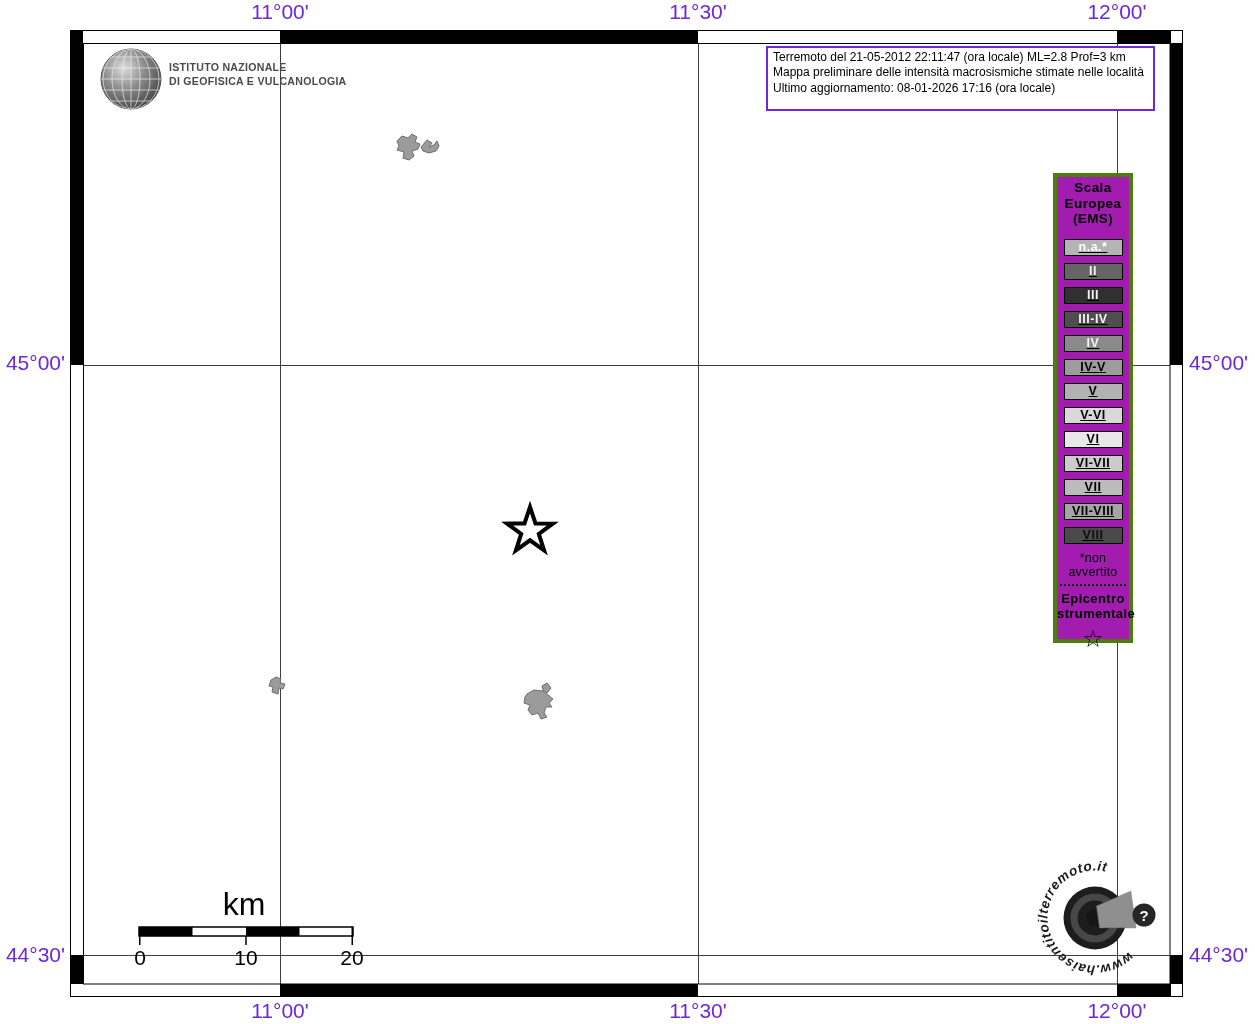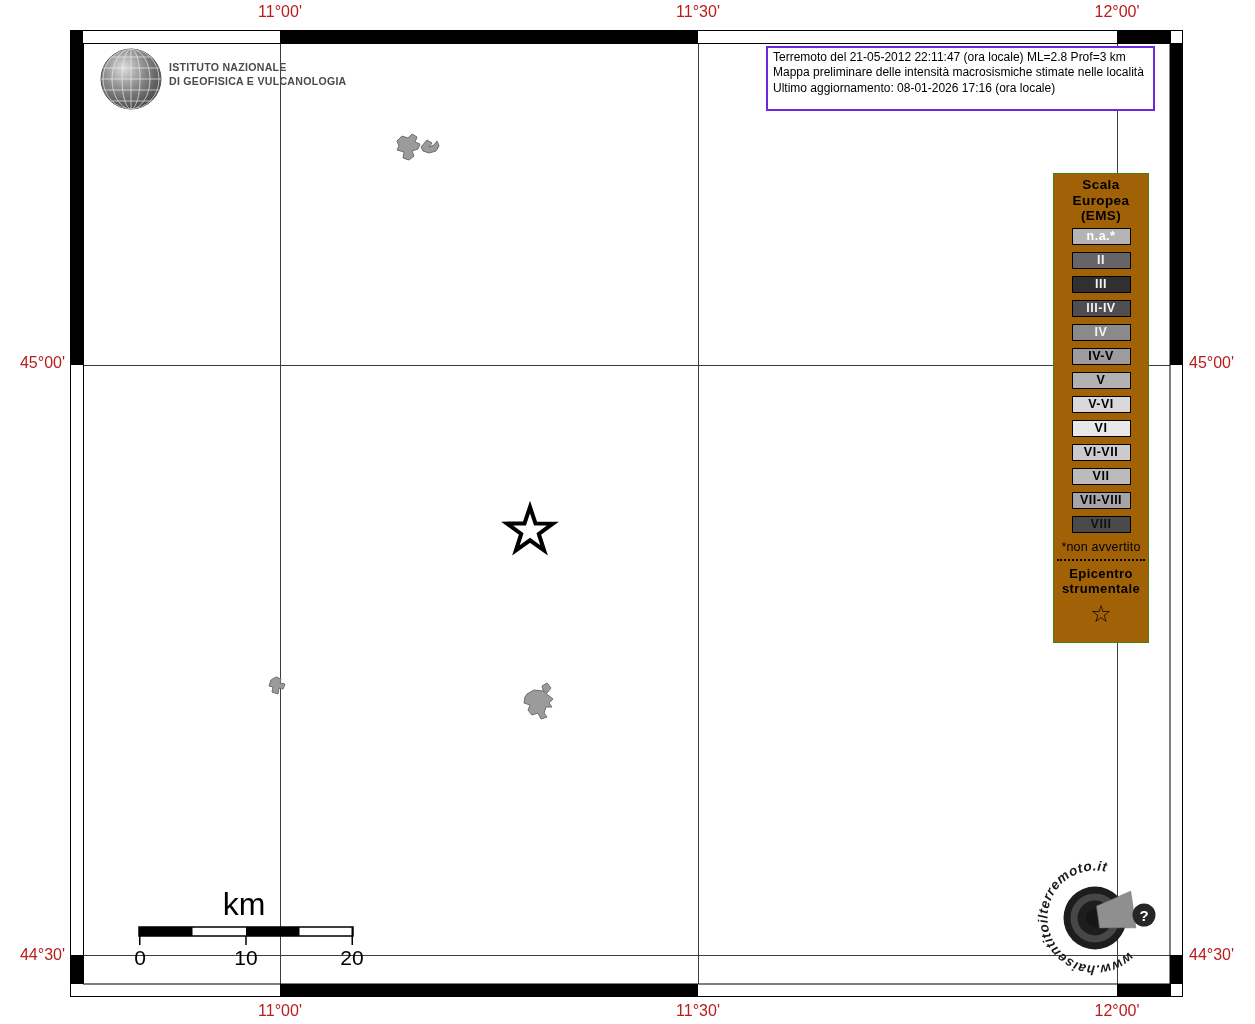--- a/index.html
+++ b/index.html
@@ -1,30 +1,30 @@
 <!DOCTYPE html>
 <html><head>
 <meta charset="utf-8">
 <style>
   html,body{margin:0;padding:0;background:#fff;}
   .stage{position:relative;width:1255px;height:1024px;background:#fff;
          font-family:"Liberation Sans",sans-serif;overflow:hidden;}
   svg.layer{position:absolute;left:0;top:0;z-index:1;}
-  .axis-label{position:absolute;z-index:2;font-size:16px;color:#b91c1c;line-height:22px;white-space:nowrap;}
+  .axis-label{position:absolute;z-index:2;font-size:21px;color:#6d28d9;line-height:22px;white-space:nowrap;}
   .ax-center{transform:translateX(-50%);}
   .ingv-text{position:absolute;left:169px;top:61px;z-index:2;font-size:11.5px;font-weight:bold;
              color:#4a4a4a;line-height:13.5px;letter-spacing:0.3px;transform:scaleX(0.92);
              transform-origin:left top;white-space:nowrap;}
   .info-box{position:absolute;left:766px;top:46px;width:389px;height:65px;z-index:3;
             box-sizing:border-box;border:2px solid #6d28d9;background:#fff;padding:2px 0 0 5px;
             font-size:12px;line-height:15.3px;white-space:nowrap;overflow:visible;color:#000;}
-  .legend{position:absolute;left:1053px;top:173px;width:96px;height:470px;z-index:3;
-          box-sizing:border-box;border:1px solid #4d7c0f;background:#a16207;text-align:center;color:#000;}
+  .legend{position:absolute;left:1053px;top:173px;width:80px;height:470px;z-index:3;
+          box-sizing:border-box;border:4px solid #4d7c0f;background:#a21caf;text-align:center;color:#000;}
   .legend-title{margin-top:3px;font-size:13.5px;font-weight:bold;line-height:15.5px;letter-spacing:0.4px;}
-  .legend-items{margin-top:4px;}
+  .legend-items{margin-top:12px;text-decoration:underline;}
   .lg-item{width:57px;height:15px;line-height:15px;margin:0 auto 7px auto;border:1px solid #000;
            font-size:12.5px;font-weight:bold;letter-spacing:0.5px;text-align:center;}
   .lg-foot{margin-top:4px;font-size:12.5px;letter-spacing:0.2px;}
   .lg-div{border:none;border-top:2px dotted #000;margin:5px 3px;}
   .lg-epi{font-size:13px;font-weight:bold;line-height:15.5px;letter-spacing:0.4px;}
   .lg-star{margin-top:4px;font-size:24px;line-height:26px;font-family:"DejaVu Sans",sans-serif;}
   .km-label{position:absolute;left:244px;top:886px;z-index:2;font-size:32px;transform:translateX(-50%);}
   .sb-num{position:absolute;top:946px;z-index:2;font-size:21px;transform:translateX(-50%);}
 </style>
 </head>

